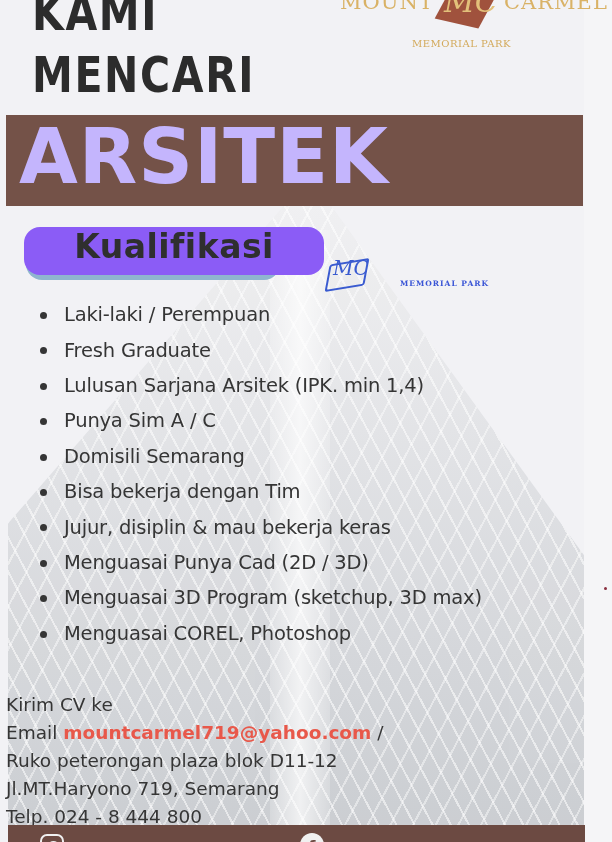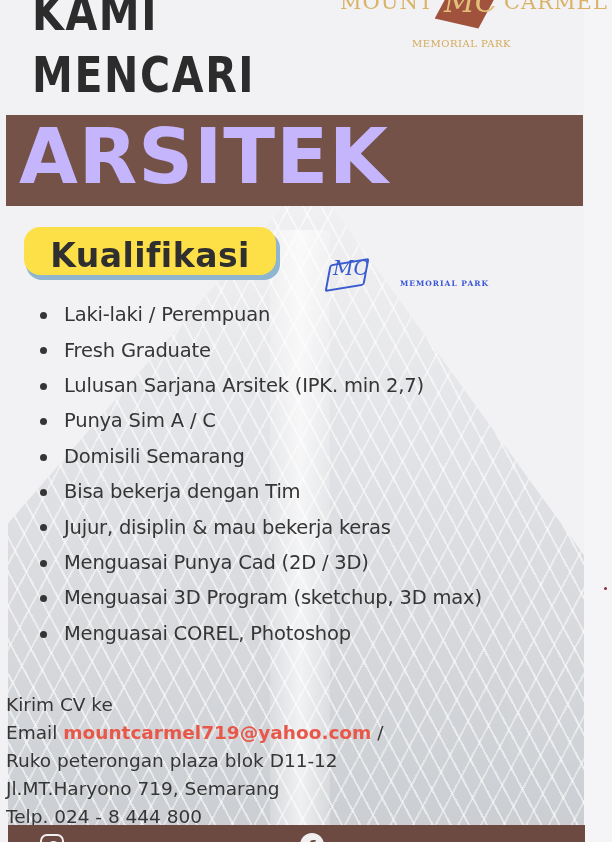--- a/index.html
+++ b/index.html
@@ -57,22 +57,22 @@
     .banner-text {
       position: absolute; left: 13px; top: 4px; font-family: "DejaVu Sans", sans-serif; font-weight: bold;
       font-size: 76px; color: #c4b5fd; letter-spacing: 1px; line-height: 1;
     }
 
     
     .pill-shadow {
       position: absolute; left: 26px; top: 232px; width: 254px; height: 48px; border-radius: 16px; background: #8fb5cf;
     }
     .pill {
-      position: absolute; left: 24px; top: 227px; width: 252px; height: 48px; border-radius: 16px; background: #fde047;
-      display: flex; align-items: flex-end; justify-content: center;
+      position: absolute; left: 24px; top: 227px; width: 300px; height: 48px; border-radius: 16px; background: #8b5cf6;
+      display: flex; align-items: flex-start; justify-content: center;
     }
     .pill-text { font-family: "DejaVu Sans", sans-serif; font-weight: bold; font-size: 33px; color: #2f2f2f; letter-spacing: 0.5px; }
 
     
     .mid-logo { position: absolute; left: 328px; top: 258px; width: 190px; height: 36px; }
     .mid-logo .emblem {
       position: absolute; left: 0; top: 3px; width: 38px; height: 28px; border: 2px solid #3a5bd0; transform: skewX(-20deg) rotate(-10deg);
       border-radius: 3px;
     }
     .mid-logo .emblem-glyph {
@@ -147,21 +147,21 @@
     <li class="qual-item">
         <span class="qual-bullet"></span>
         <span>Laki-laki / Perempuan</span>
       </li>
     <li class="qual-item">
         <span class="qual-bullet"></span>
         <span>Fresh Graduate</span>
       </li>
     <li class="qual-item">
         <span class="qual-bullet"></span>
-        <span>Lulusan Sarjana Arsitek  (IPK. min 2,7)</span>
+        <span>Lulusan Sarjana Arsitek  (IPK. min 1,4)</span>
       </li>
     <li class="qual-item">
         <span class="qual-bullet"></span>
         <span>Punya Sim A / C</span>
       </li>
     <li class="qual-item">
         <span class="qual-bullet"></span>
         <span>Domisili Semarang</span>
       </li>
     <li class="qual-item">

